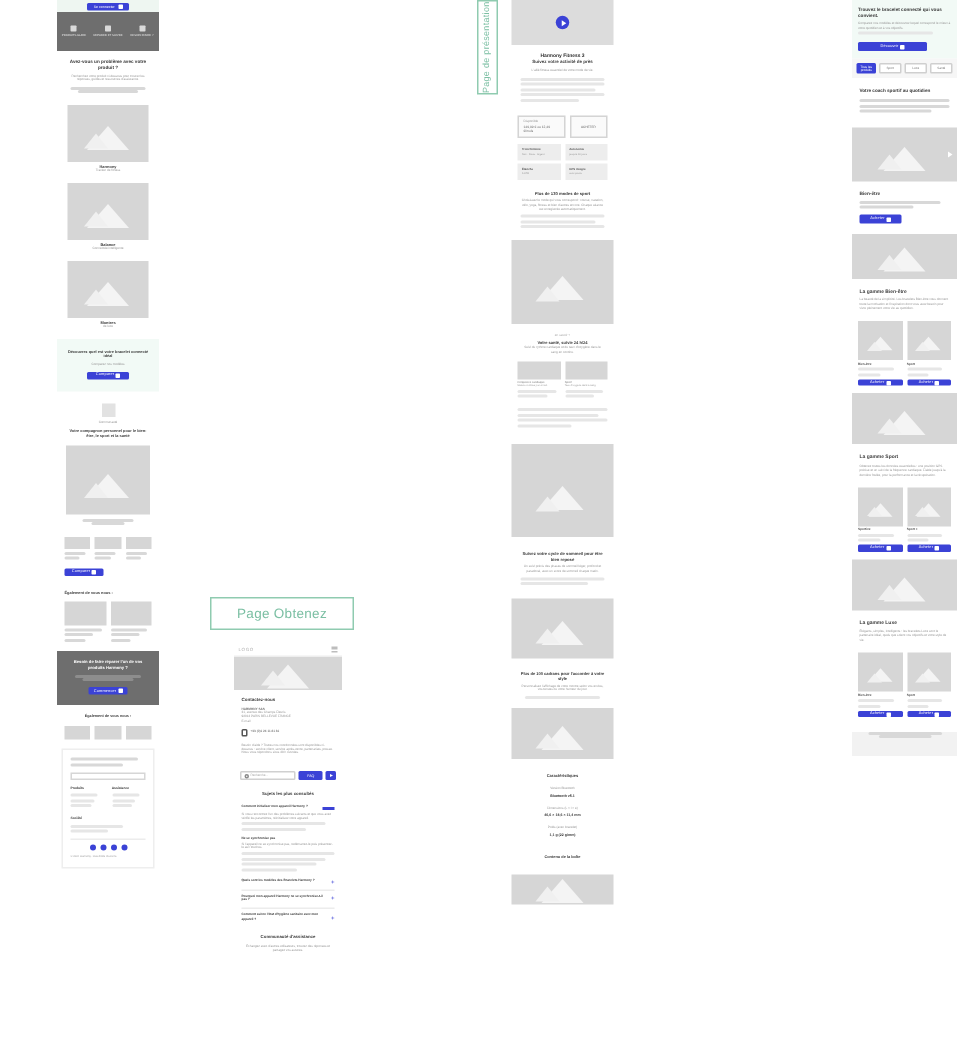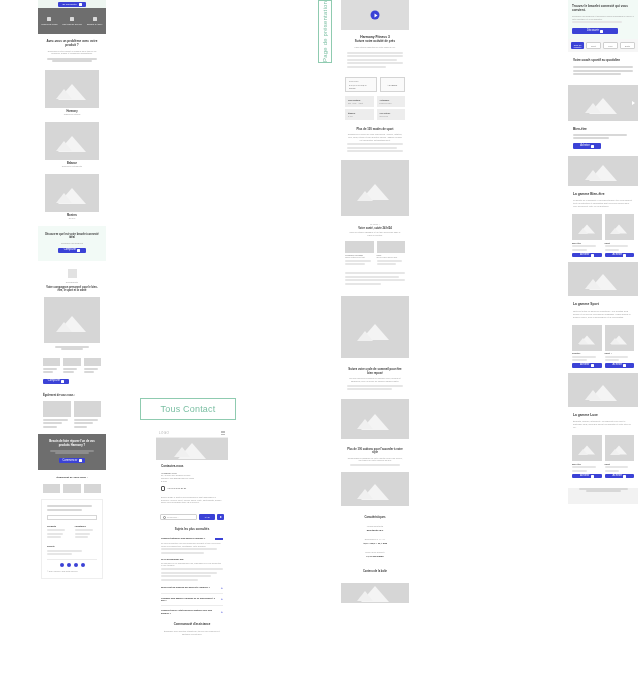--- a/index.html
+++ b/index.html
@@ -279,21 +279,21 @@
       </div>
       <div class="micro" style="margin-top:3px;font-size:1.8px">© 2024 Harmony. Tous droits réservés.</div>
     </div>
   </div>
 
   <div id="vtab">
     <span>Page de présentation</span>
   </div>
 
   <div id="lbl-contact">
-    <span>Tous Contact</span>
+    <span>Page Obtenez</span>
   </div>
 
   <div id="col-mid">
 
     <div style="background:#dcdcdc;height:30px;position:relative">
       <div style="position:absolute;left:50%;top:50%;transform:translate(-50%,-50%);width:9px;height:9px;border-radius:50%;background:#3b42d6;display:flex;align-items:center;justify-content:center">
         <span style="width:0;height:0;border-left:3px solid #fff;border-top:2px solid transparent;border-bottom:2px solid transparent;margin-left:1px"></span>
       </div>
     </div>
 

